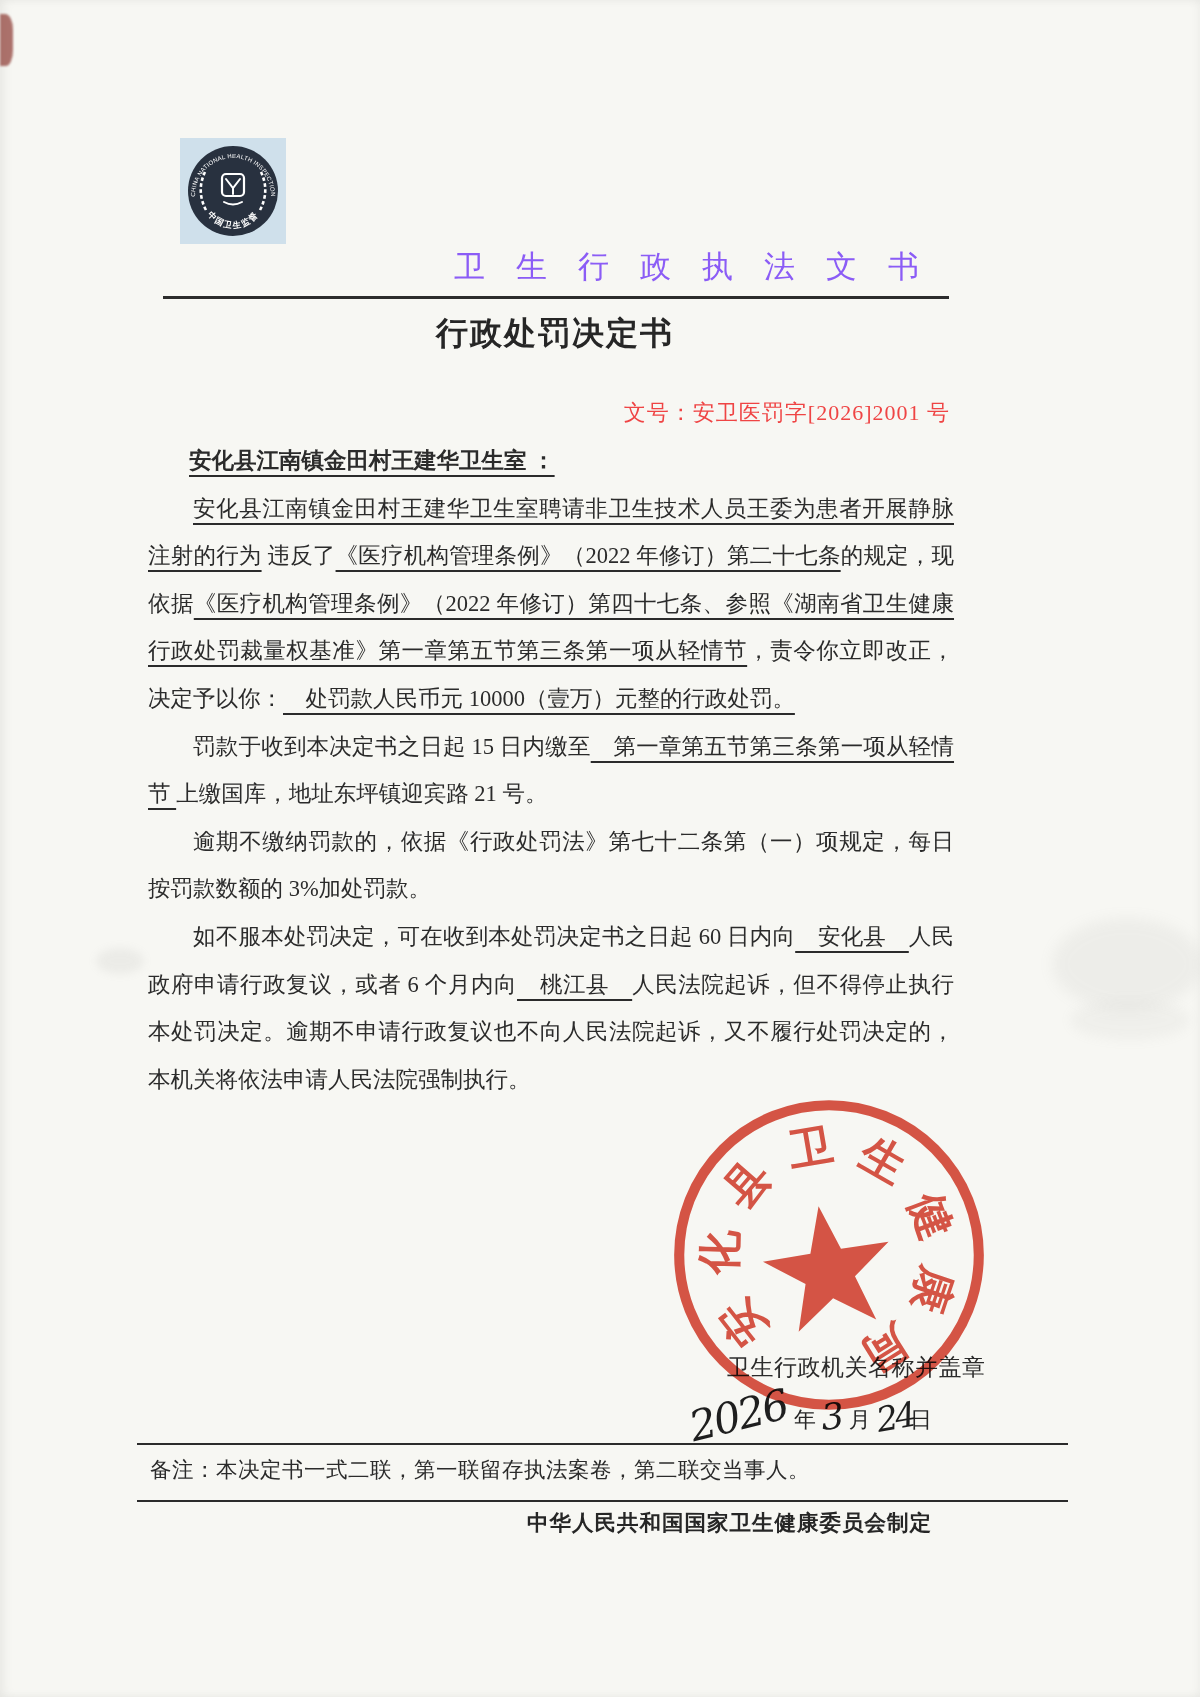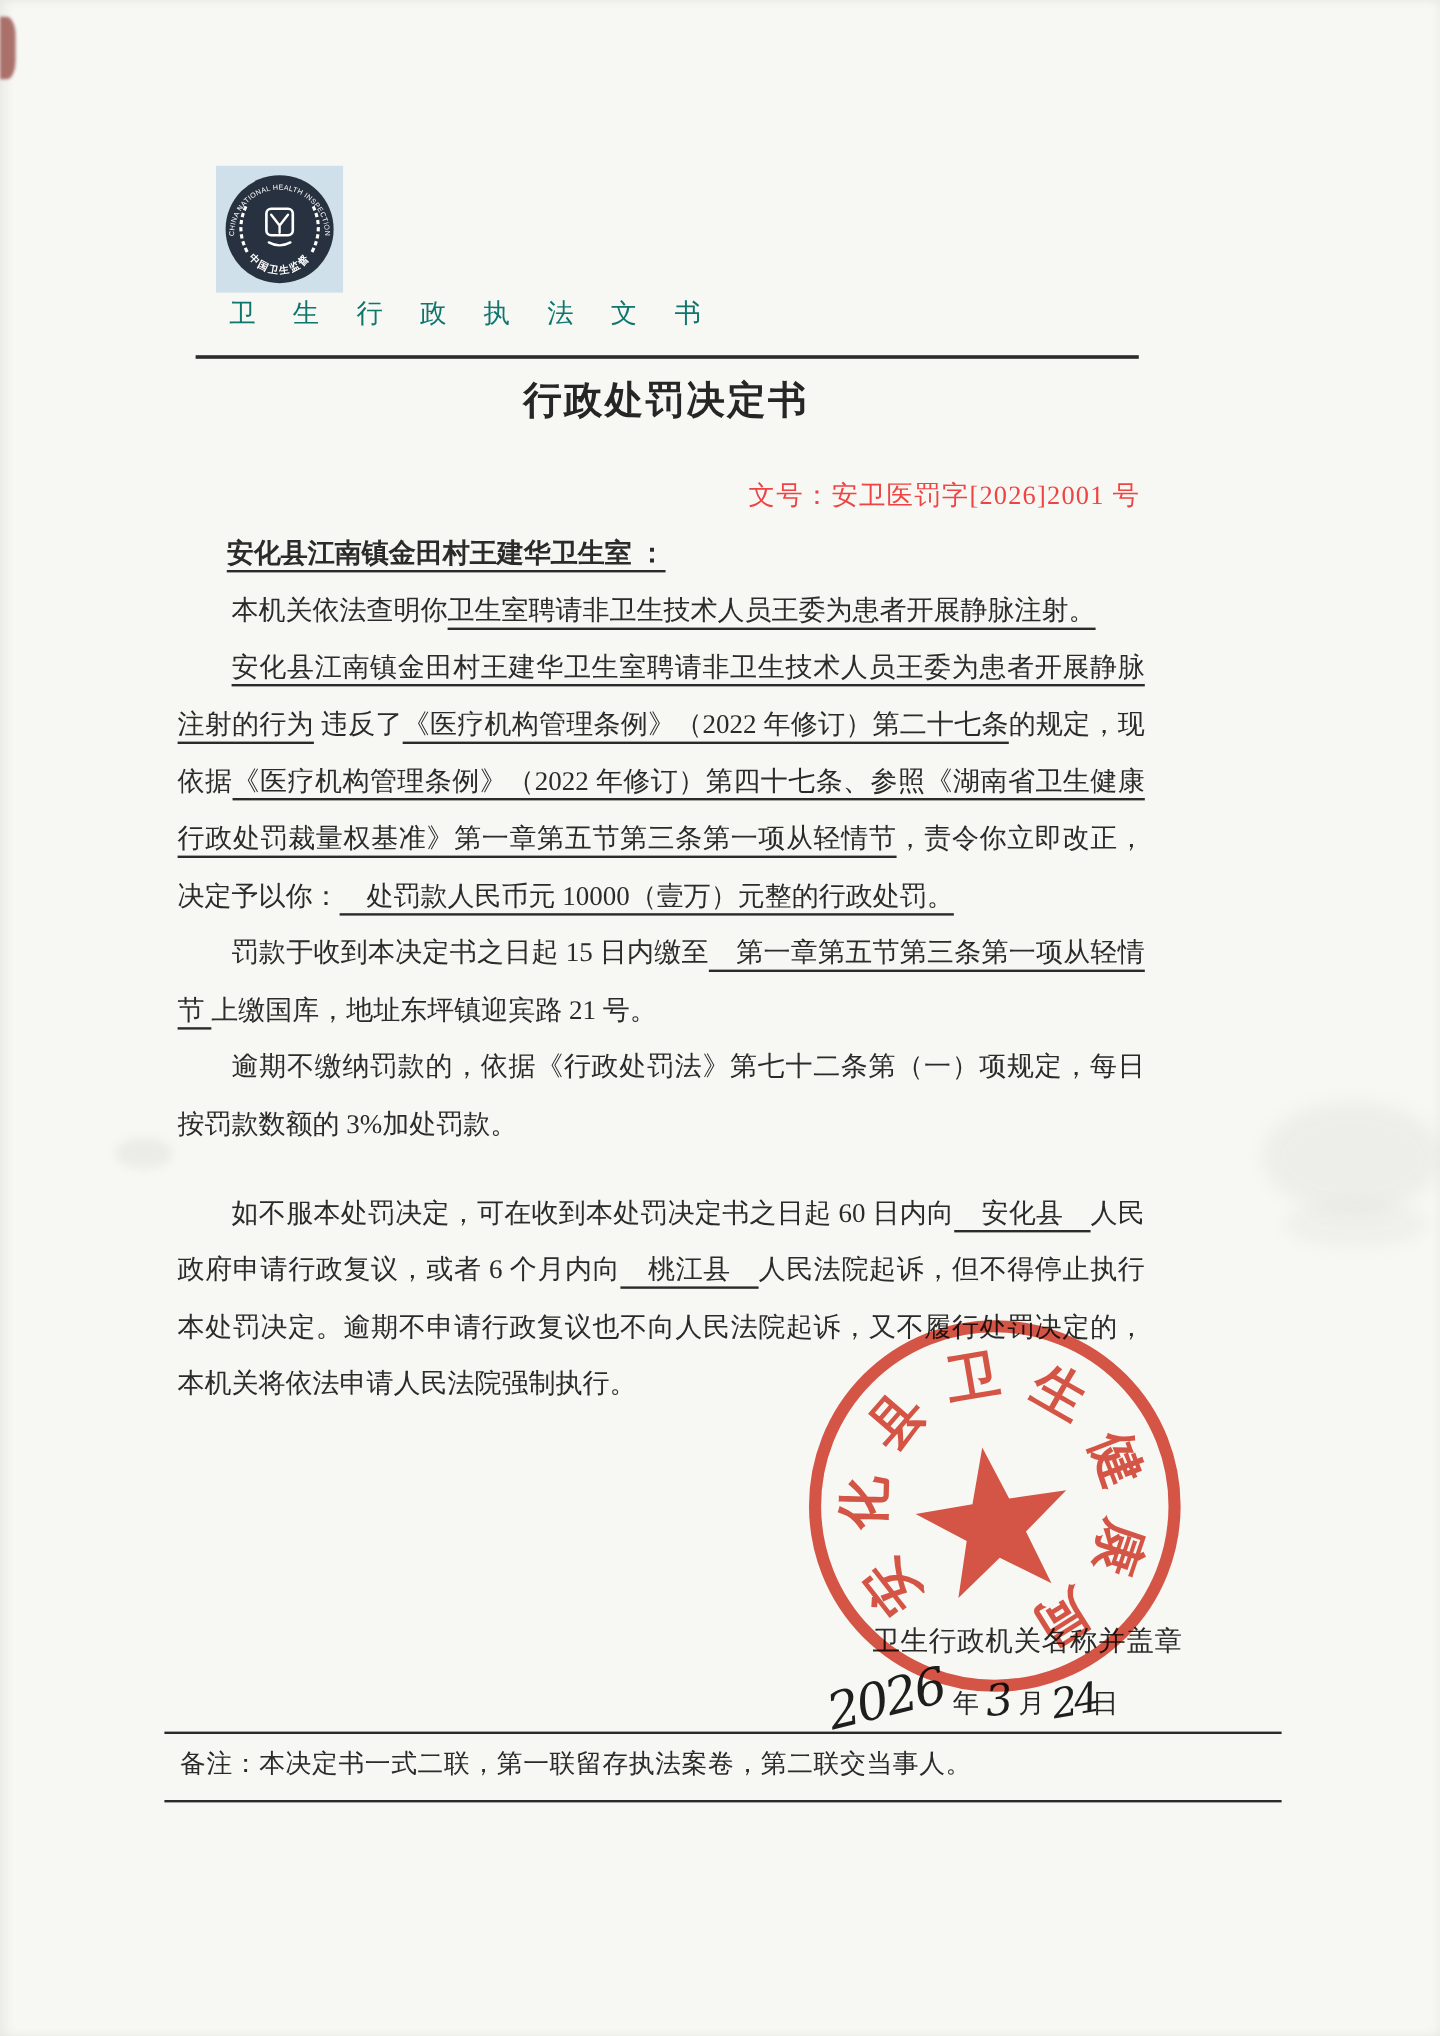--- a/index.html
+++ b/index.html
@@ -17,22 +17,22 @@
 
   
   .emblem{position:absolute;left:180px;top:138px;width:106px;height:106px;}
   .em-en{font-size:6px;fill:#fff;font-family:"Liberation Sans",sans-serif;letter-spacing:.25px;}
   .em-cn{font-size:8.5px;fill:#fff;font-weight:bold;letter-spacing:1.5px;}
   .wreath{stroke:#fff;stroke-width:2.6;fill:none;stroke-dasharray:3.6 2.4;}
   .em-badge{stroke:#fff;stroke-width:2.2;fill:none;}
   .em-glyph{stroke:#fff;stroke-width:2;fill:none;stroke-linecap:round;}
 
   
-  .series-title{position:absolute;left:160px;top:246px;width:790px;text-align:left;
-    font-size:22px;letter-spacing:31px;text-indent:31px;color:#0f766e;font-weight:500;}
+  .series-title{position:absolute;left:160px;top:246px;width:790px;text-align:right;
+    font-size:31px;letter-spacing:31px;text-indent:31px;color:#8b5cf6;font-weight:500;}
   .title-rule{position:absolute;left:163px;top:296px;width:786px;height:3px;background:#2c2c2c;}
   .doc-title{position:absolute;left:160px;top:312px;width:790px;text-align:center;
     font-family:"Liberation Sans","DejaVu Sans",sans-serif;font-weight:700;font-size:32px;letter-spacing:2px;color:#262626;}
   .doc-number{position:absolute;top:398px;right:250px;font-size:22px;letter-spacing:1px;color:#ef4444;}
 
   
   .body-text{position:absolute;left:148px;top:437px;width:806px;font-size:22.5px;
     line-height:47.6px;text-align:justify;color:#2b2b2b;}
   .body-text p{margin:0;}
   .recipient{font-weight:600;}
@@ -101,21 +101,20 @@
 
   <div class="series-title">卫生行政执法文书</div>
   <div class="title-rule"></div>
   <div class="doc-title">行政处罚决定书</div>
 
   <div class="doc-number"><span>文号：</span><span>安卫医罚字[2026]2001 号</span></div>
 
   <div class="body-text">
     <p class="recipient"><span class="u">安化县江南镇金田村王建华卫生室 ：</span></p>
     <div id="paragraphs">
-        <p class="para"><span class="seg">本机关依法查明你</span><span class="seg u">卫生室聘请非卫生技术人员王委为患者开展静脉注射。</span></p>
         <p class="para"><span class="seg u">安化县江南镇金田村王建华卫生室聘请非卫生技术人员王委为患者开展静脉注射的行为</span><span class="seg"> 违反了</span><span class="seg u">《医疗机构管理条例》（2022 年修订）第二十七条</span><span class="seg">的规定，现依据</span><span class="seg u">《医疗机构管理条例》（2022 年修订）第四十七条、参照《湖南省卫生健康行政处罚裁量权基准》第一章第五节第三条第一项从轻情节</span><span class="seg">，责令你立即改正，决定予以你：</span><span class="seg u">　处罚款人民币元 10000（壹万）元整的行政处罚。</span></p>
         <p class="para"><span class="seg">罚款于收到本决定书之日起 15 日内缴至</span><span class="seg u">　第一章第五节第三条第一项从轻情节 </span><span class="seg">上缴国库，地址东坪镇迎宾路 21 号。</span></p>
         <p class="para"><span class="seg">逾期不缴纳罚款的，依据《行政处罚法》第七十二条第（一）项规定，每日按罚款数额的 3%加处罚款。</span></p>
         <p class="para"><span class="seg">如不服本处罚决定，可在收到本处罚决定书之日起 60 日内向</span><span class="seg u">　安化县　</span><span class="seg">人民政府申请行政复议，或者 6 个月内向</span><span class="seg u">　桃江县　</span><span class="seg">人民法院起诉，但不得停止执行本处罚决定。逾期不申请行政复议也不向人民法院起诉，又不履行处罚决定的，本机关将依法申请人民法院强制执行。</span></p>
       </div>
   </div>
 
   <div class="sig-label">卫生行政机关名称并盖章</div>
   <div class="sig-date">
     <span class="hw hw-y">2026</span><span class="date-unit">年</span><span class="hw hw-m">3</span><span class="date-unit">月</span><span class="hw hw-d">24</span><span class="date-unit">日</span>
@@ -134,14 +133,15 @@
           <text transform="rotate(108.57142857142858 165 165)" x="165" y="72" text-anchor="middle" class="seal-char">康</text>
           <text transform="rotate(148 165 165)" x="165" y="72" text-anchor="middle" class="seal-char">局</text>
         </g>
       <polygon class="seal-star" transform="translate(165,182) rotate(-9)" points="0,-66 15.3,-21 62.8,-20.4 24.7,8 38.8,53.4 0,26 -38.8,53.4 -24.7,8 -62.8,-20.4 -15.3,-21"></polygon>
     </svg>
   </div>
 
   <div class="f-rule r1"></div>
   <div class="f-note">备注：本决定书一式二联，第一联留存执法案卷，第二联交当事人。</div>
   <div class="f-rule r2"></div>
+  <div class="f-issuer">中华人民共和国国家卫生健康委员会制定</div>
 
 </div>
 
 </body></html>

